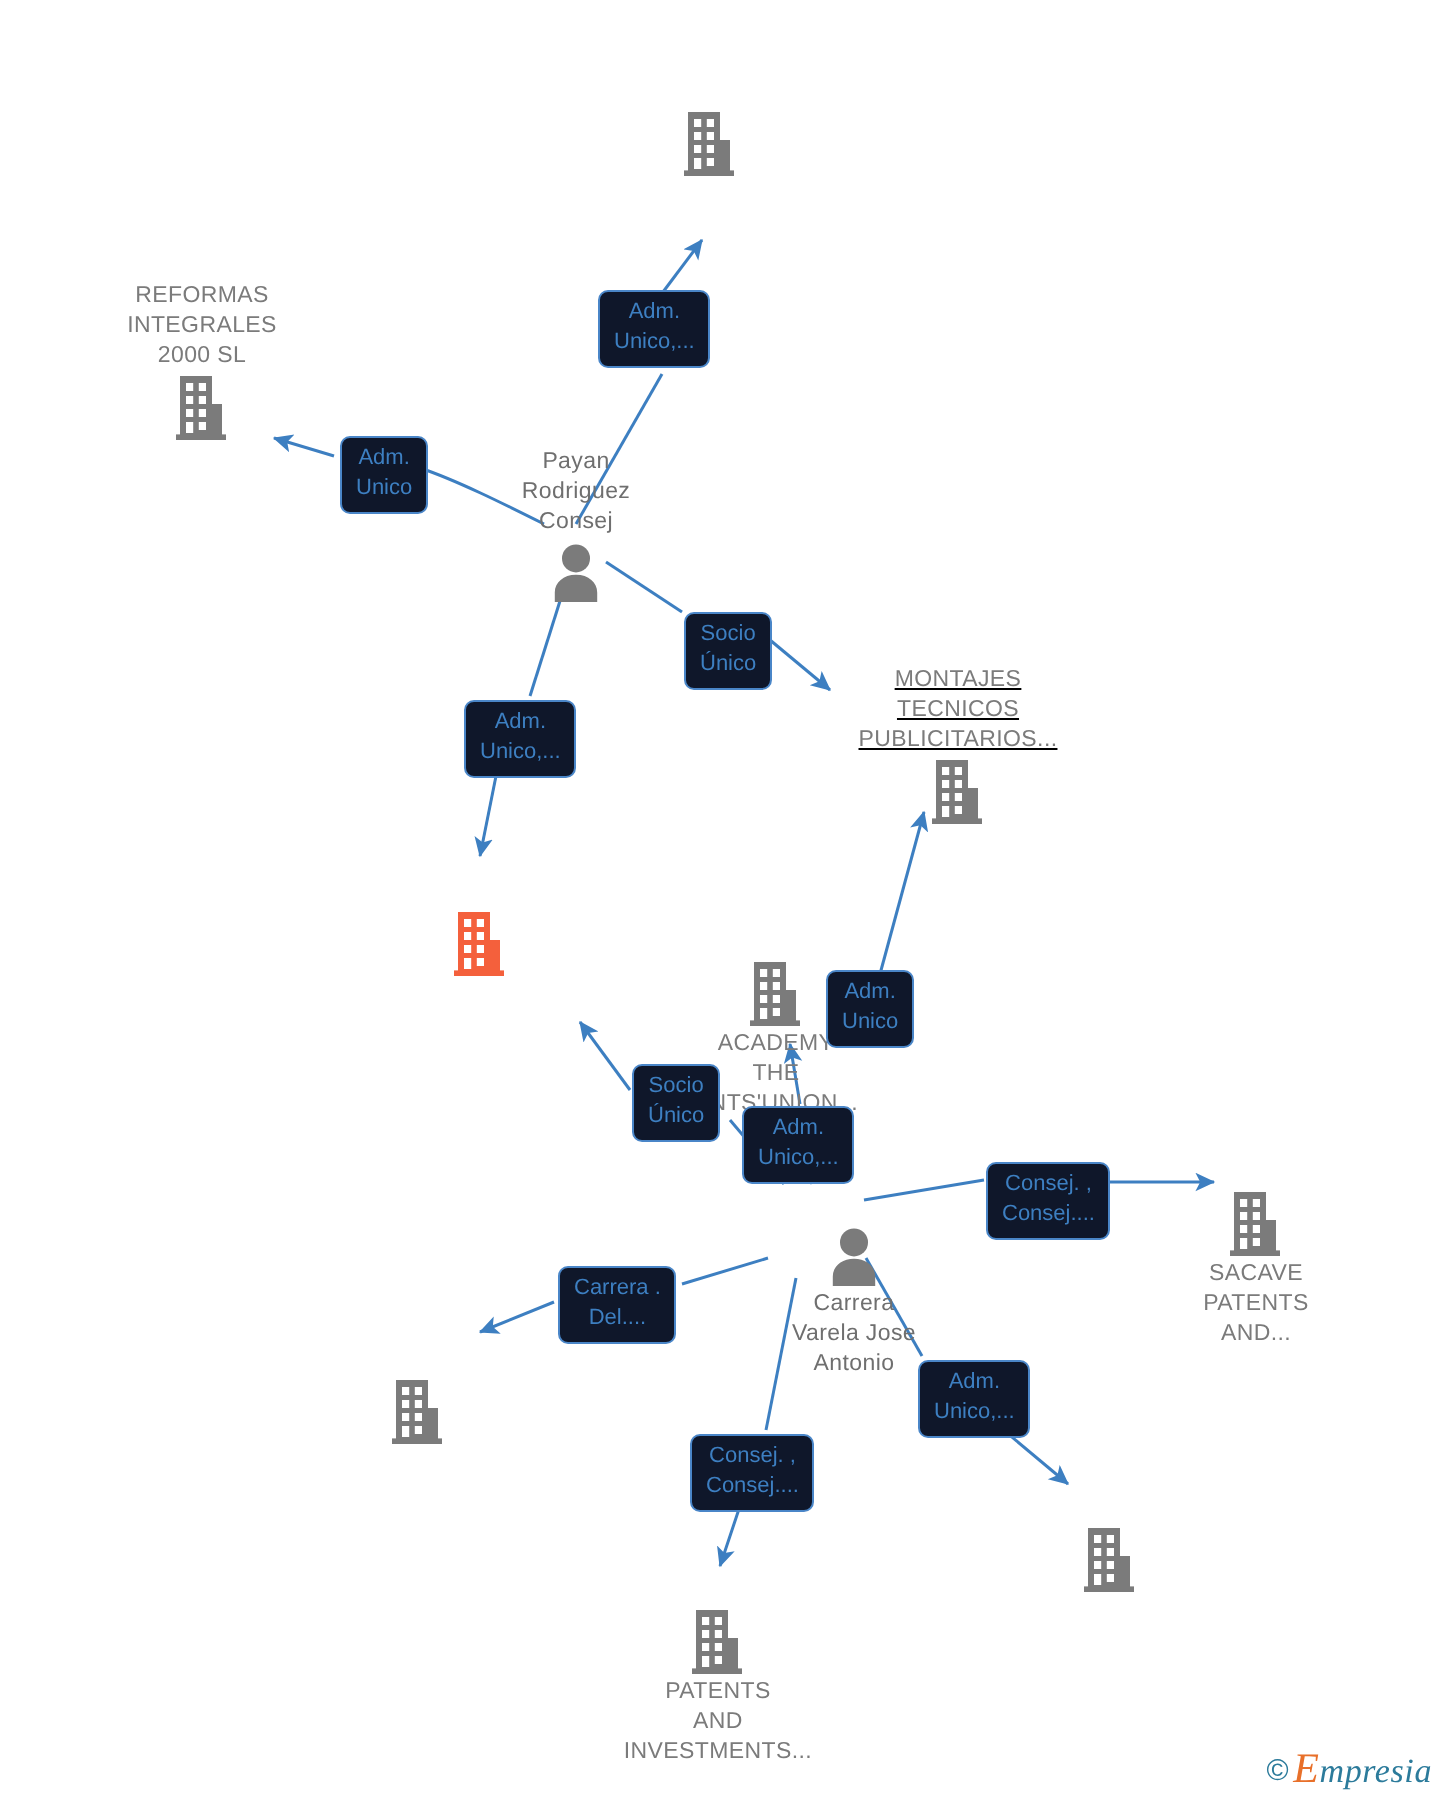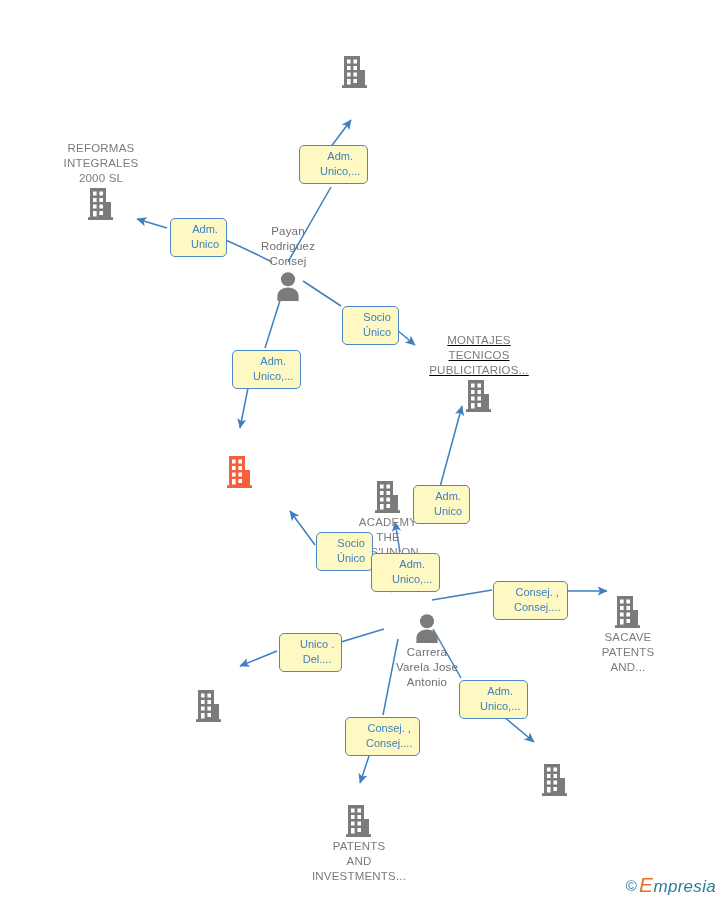--- a/index.html
+++ b/index.html
@@ -34,43 +34,43 @@
     margin-top:2px;
     white-space:pre-line;
   }
   .node.person .caption{color:#6f6f6f;}
   .node.caption-above .caption{margin-top:0;margin-bottom:2px;}
   .node.highlight .caption{color:#6b6b6b;font-weight:bold;}
 
   
   .edge-label{
     position:absolute;
-    background:#fef9c3;
+    background:#0f172a;
     border:1.3px solid #4a86c8;
     border-radius:5px;
     color:#3d7fc1;
     font-size:11px;
     line-height:15px;
-    padding:3px 7px 4px 20px;
+    padding:3px 7px 4px 7px;
     text-align:center;
     white-space:pre-line;
     box-sizing:border-box;
   }
 
   
   #watermark{
     position:absolute;
     right:12px;bottom:8px;
     font-size:17px;
     color:#2c7b9b;
     letter-spacing:.3px;
     white-space:nowrap;
   }
   #watermark .c{font-size:15px;vertical-align:1px;margin-right:2px;}
-  #watermark .brand{font-family:Liberation Sans, sans-serif;font-style:italic;}
+  #watermark .brand{font-family:Liberation Serif, serif;font-style:italic;}
   #watermark .brand .e{color:#e8702a;font-size:21px;}
 </style>
 </head>
 <body>
 
 <div id="canvas">
 
   <svg id="edges" viewBox="0 0 728 905">
     <defs>
       <marker id="ah" markerWidth="9" markerHeight="9" refX="6.2" refY="3.1" orient="auto" markerUnits="strokeWidth">
@@ -334,21 +334,21 @@
       <div class="edge-label" style="left: 232px; top: 350px;">Adm.
 Unico,...</div>
       <div class="edge-label" style="left: 413px; top: 485px;">Adm.
 Unico</div>
       <div class="edge-label" style="left: 316px; top: 532px;">Socio
 Único</div>
       <div class="edge-label" style="left: 371px; top: 553px;">Adm.
 Unico,...</div>
       <div class="edge-label" style="left: 493px; top: 581px;">Consej. ,
 Consej....</div>
-      <div class="edge-label" style="left: 279px; top: 633px;">Unico .
+      <div class="edge-label" style="left: 279px; top: 633px;">Carrera .
 Del....</div>
       <div class="edge-label" style="left: 459px; top: 680px;">Adm.
 Unico,...</div>
       <div class="edge-label" style="left: 345px; top: 717px;">Consej. ,
 Consej....</div>
     </div>
 
   <div id="watermark">
     <span class="c">©</span><span class="brand"><span class="e">E</span><span>mpresia</span></span>
   </div>

